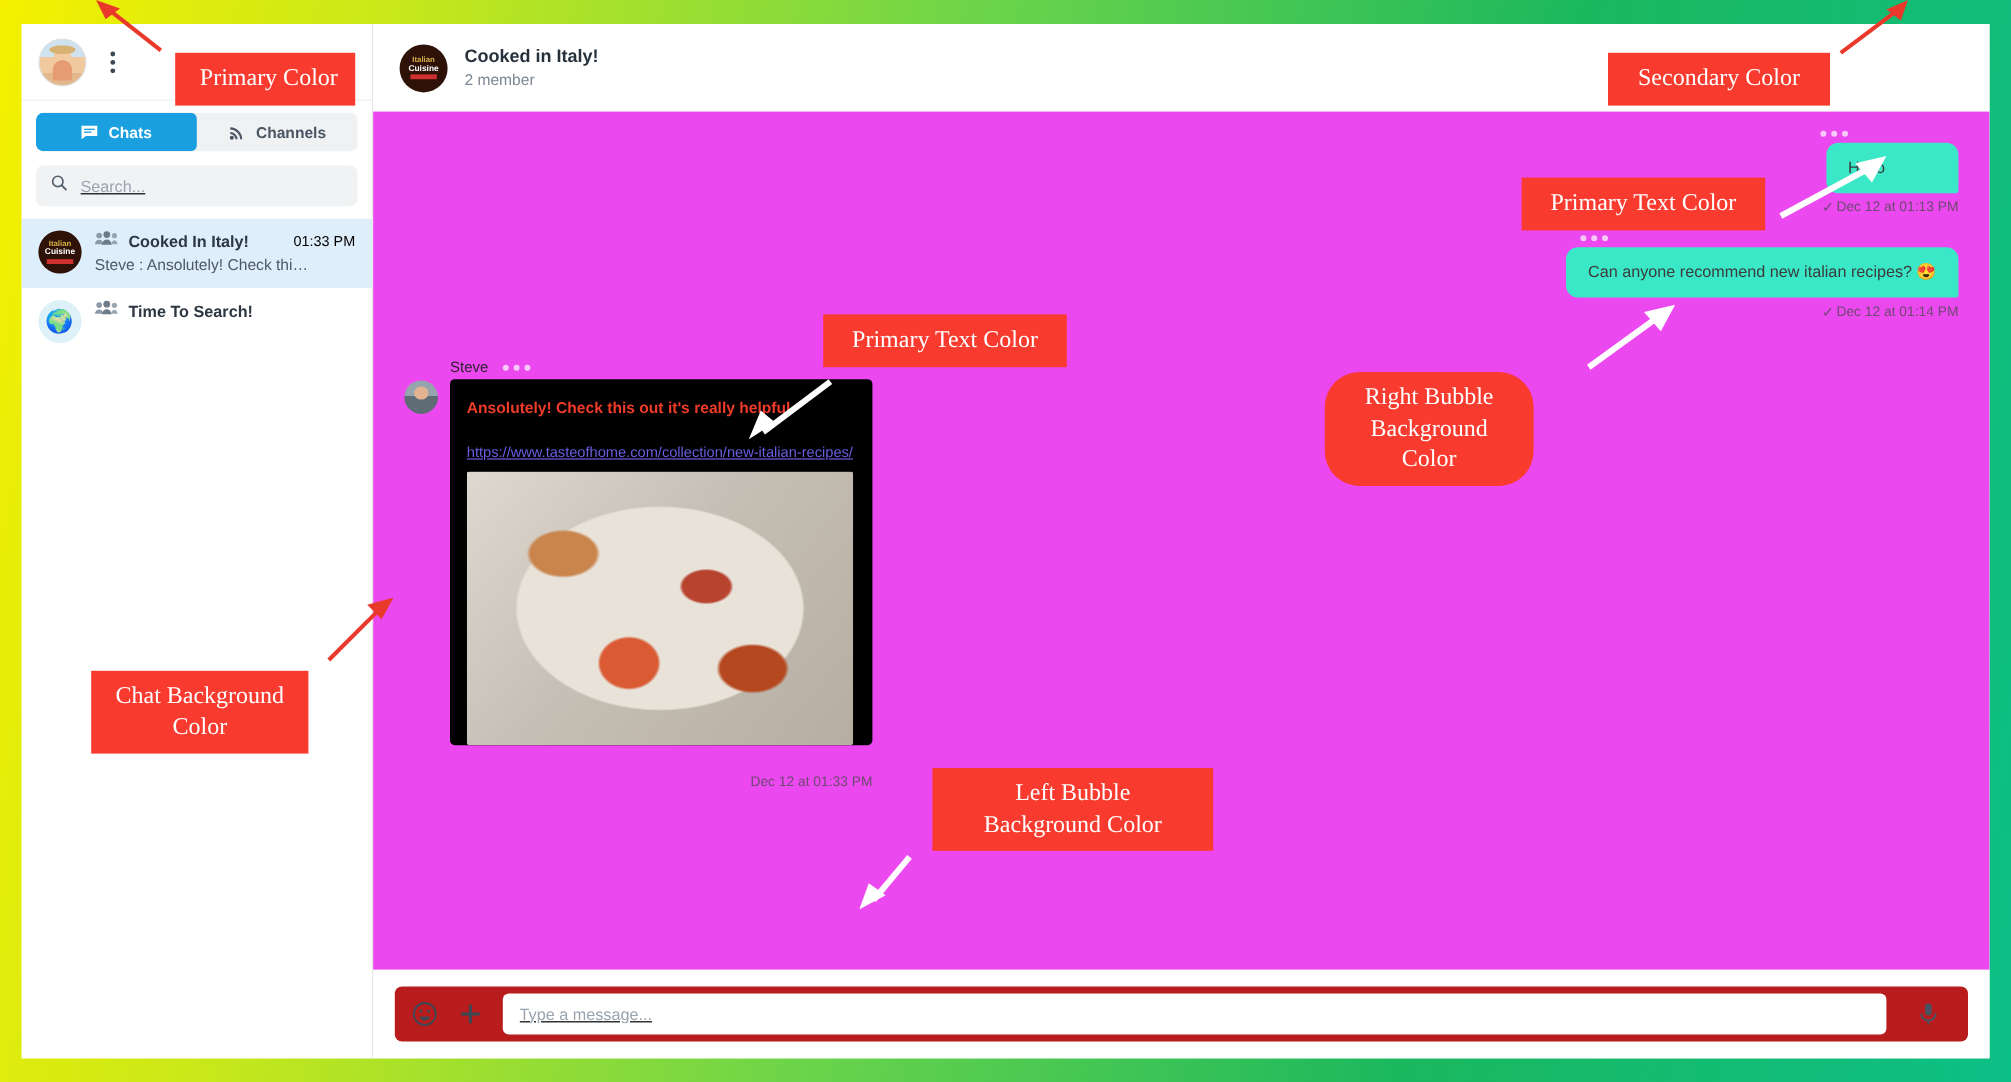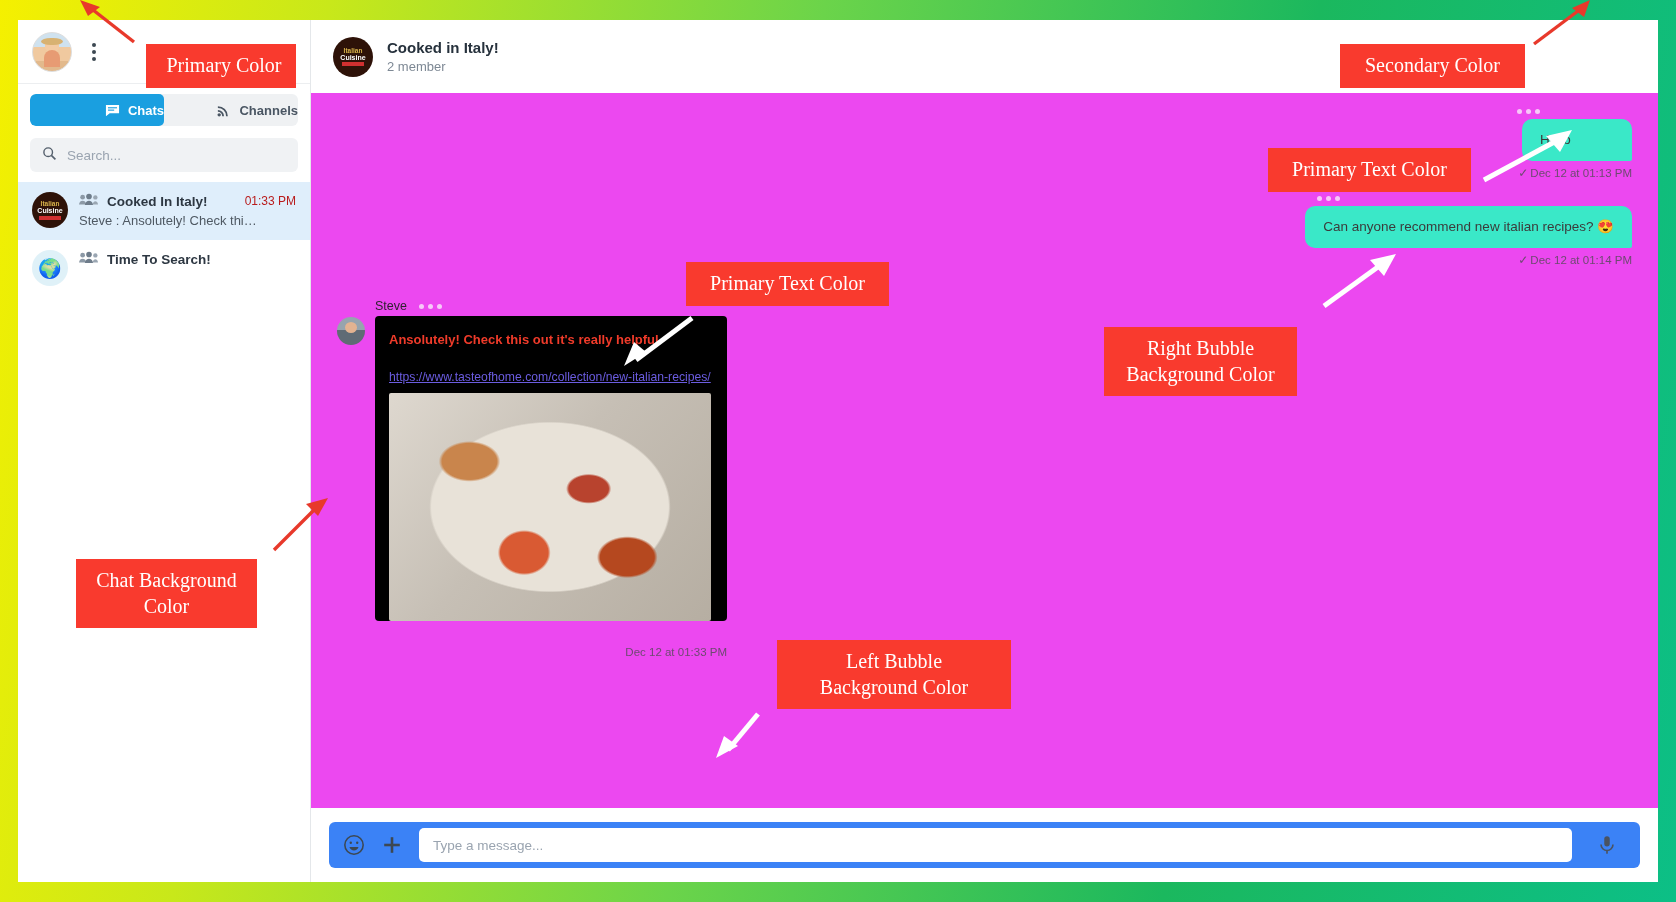--- a/index.html
+++ b/index.html
@@ -62,27 +62,27 @@
     padding: 4px 6px; cursor: pointer;
   }
   .kebab i { width: 4px; height: 4px; border-radius: 50%; background: #3d4852; display: block; }
 
   .seg-wrap { padding: 10px 12px 12px; }
   .seg {
     display: flex; background: #eff1f3; border-radius: 6px; overflow: hidden;
     height: 32px;
   }
   .seg-btn {
-    flex: 1; display: flex; align-items: center; justify-content: flex-end;
+    flex: 1; display: flex; align-items: center; justify-content: center;
     gap: 8px; font-size: 13px; font-weight: bold; color: #4a5663; cursor: pointer;
   }
   .seg-btn.active { background: #1a9fe0; color: #fff; border-radius: 5px; }
   .seg-btn svg { display: block; }
 
-  .search-wrap { padding: 0 12px 10px; }
+  .search-wrap { padding: 0 12px 10px; text-decoration: underline; }
   .search-box {
     display: flex; align-items: center; gap: 10px;
     background: #f0f2f4; border-radius: 6px; height: 34px; padding: 0 12px;
   }
   .search-box input {
     border: none; background: transparent; outline: none;
     font-size: 13.5px; color: #465160; width: 100%;
     font-family: "Liberation Sans", sans-serif;
   }
   .search-box input::placeholder { color: #9aa4b0; }
@@ -96,21 +96,21 @@
   .chat-ava { width: 36px; height: 36px; border-radius: 50%; flex: none; overflow: hidden; position: relative; }
   .ava-italian { background: #2e1208; display: flex; flex-direction: column; align-items: center; justify-content: center; }
   .ava-italian .l1 { font-size: 6.5px; color: #d9b34a; font-weight: bold; line-height: 7px; }
   .ava-italian .l2 { font-size: 7px; color: #fff; font-weight: bold; line-height: 7.5px; }
   .ava-italian .l3 { width: 22px; height: 4px; background: #cf3030; margin-top: 1px; }
   .ava-travel { background: #dff1f8; display:flex; align-items:center; justify-content:center; font-size: 19px; }
   .chat-main { flex: 1; min-width: 0; }
   .chat-line1 { display: flex; align-items: center; gap: 8px; }
   .group-icon { flex: none; }
   .chat-title { font-size: 13.5px; font-weight: bold; color: #2d3742; white-space: nowrap; }
-  .chat-time { margin-left: auto; font-size: 12px; color: #b91c1c; white-space: nowrap; }
+  .chat-time { margin-left: auto; font-size: 12px; color: #000000; white-space: nowrap; }
   .chat-snippet { font-size: 13px; color: #4f5963; margin-top: 3px; white-space: nowrap; overflow: hidden; text-overflow: ellipsis; }
 
   
   #panel { flex: 1; display: flex; flex-direction: column; min-width: 0; }
   .conv-head {
     height: 73px; background: #fff; display: flex; align-items: center;
     padding: 0 0 0 22px; gap: 14px; flex: none;
   }
   .conv-head .chat-ava { width: 40px; height: 40px; }
   .conv-title { font-size: 15px; font-weight: bold; color: #26313c; }
@@ -176,22 +176,22 @@
   .pv-title { color: #c9cfce; font-size: 14px; line-height: 1.25; }
   .pv-desc { color: #9aa3a2; font-size: 12.5px; margin-top: 7px; }
   .pv-src { color: #b7331f; font-size: 11.5px; margin-top: 9px; letter-spacing: .2px; }
 
   
   .composer {
     height: 74px; background: #fff; display: flex; align-items: center;
     padding: 0 18px; flex: none;
   }
   .comp-inner {
-    flex: 1; height: 46px; background: #3b82f6; border-radius: 6px;
-    display: flex; align-items: center; gap: 16px; padding: 0 14px;
+    flex: 1; height: 46px; background: #b91c1c; border-radius: 6px;
+    display: flex; align-items: center; gap: 16px; padding: 0 14px; text-decoration: underline;
   }
   .comp-icon { cursor: pointer; display: flex; align-items: center; }
   .comp-field {
     flex: 1; height: 34px; background: #fff; border-radius: 5px;
     display: flex; align-items: center; padding: 0 14px;
   }
   .comp-field input {
     border: none; outline: none; background: transparent; width: 100%;
     font-size: 13.5px; color: #3c4450;
     font-family: "Liberation Sans", sans-serif;
@@ -433,21 +433,21 @@
 <svg class="arrow" style="left:624px;top:312px;" width="74" height="56" viewBox="0 0 74 56">
   <line x1="68" y1="6" x2="12" y2="48" stroke="#ffffff" stroke-width="5"></line>
   <polygon points="0,54 22,40 10,30" fill="#ffffff"></polygon>
 </svg>
 <div class="anno" style="left:686px;top:262px;width:203px;">Primary Text Color</div>
 
 <svg class="arrow" style="left:1318px;top:252px;" width="80" height="60" viewBox="0 0 80 60">
   <line x1="6" y1="54" x2="64" y2="12" stroke="#ffffff" stroke-width="5"></line>
   <polygon points="78,2 52,8 66,24" fill="#ffffff"></polygon>
 </svg>
-<div class="anno" style="left:1104px;top:327px;width:193px;">Right Bubble
+<div class="anno" style="left:1104px;top:310px;width:174px;border-radius:29px;">Right Bubble
 Background Color</div>
 
 <svg class="arrow" style="left:716px;top:706px;" width="48" height="52" viewBox="0 0 48 52">
   <line x1="42" y1="8" x2="12" y2="44" stroke="#ffffff" stroke-width="5"></line>
   <polygon points="0,52 22,40 8,30" fill="#ffffff"></polygon>
 </svg>
 <div class="anno" style="left:777px;top:640px;width:234px;">Left Bubble
 Background Color</div>
 
 <svg class="arrow" style="left:268px;top:496px;" width="62" height="58" viewBox="0 0 62 58">

